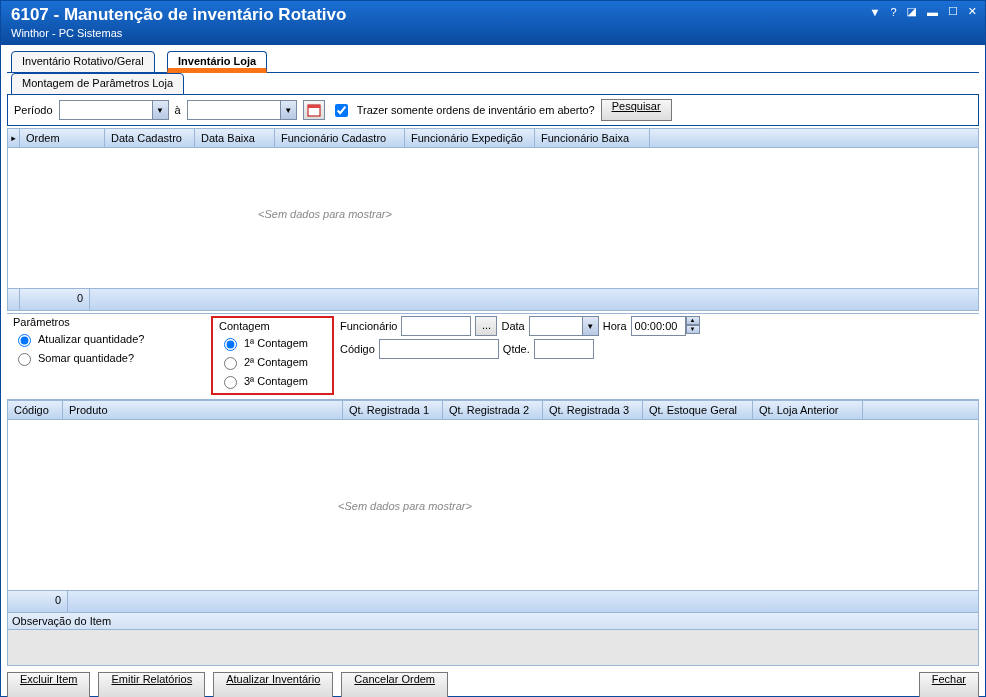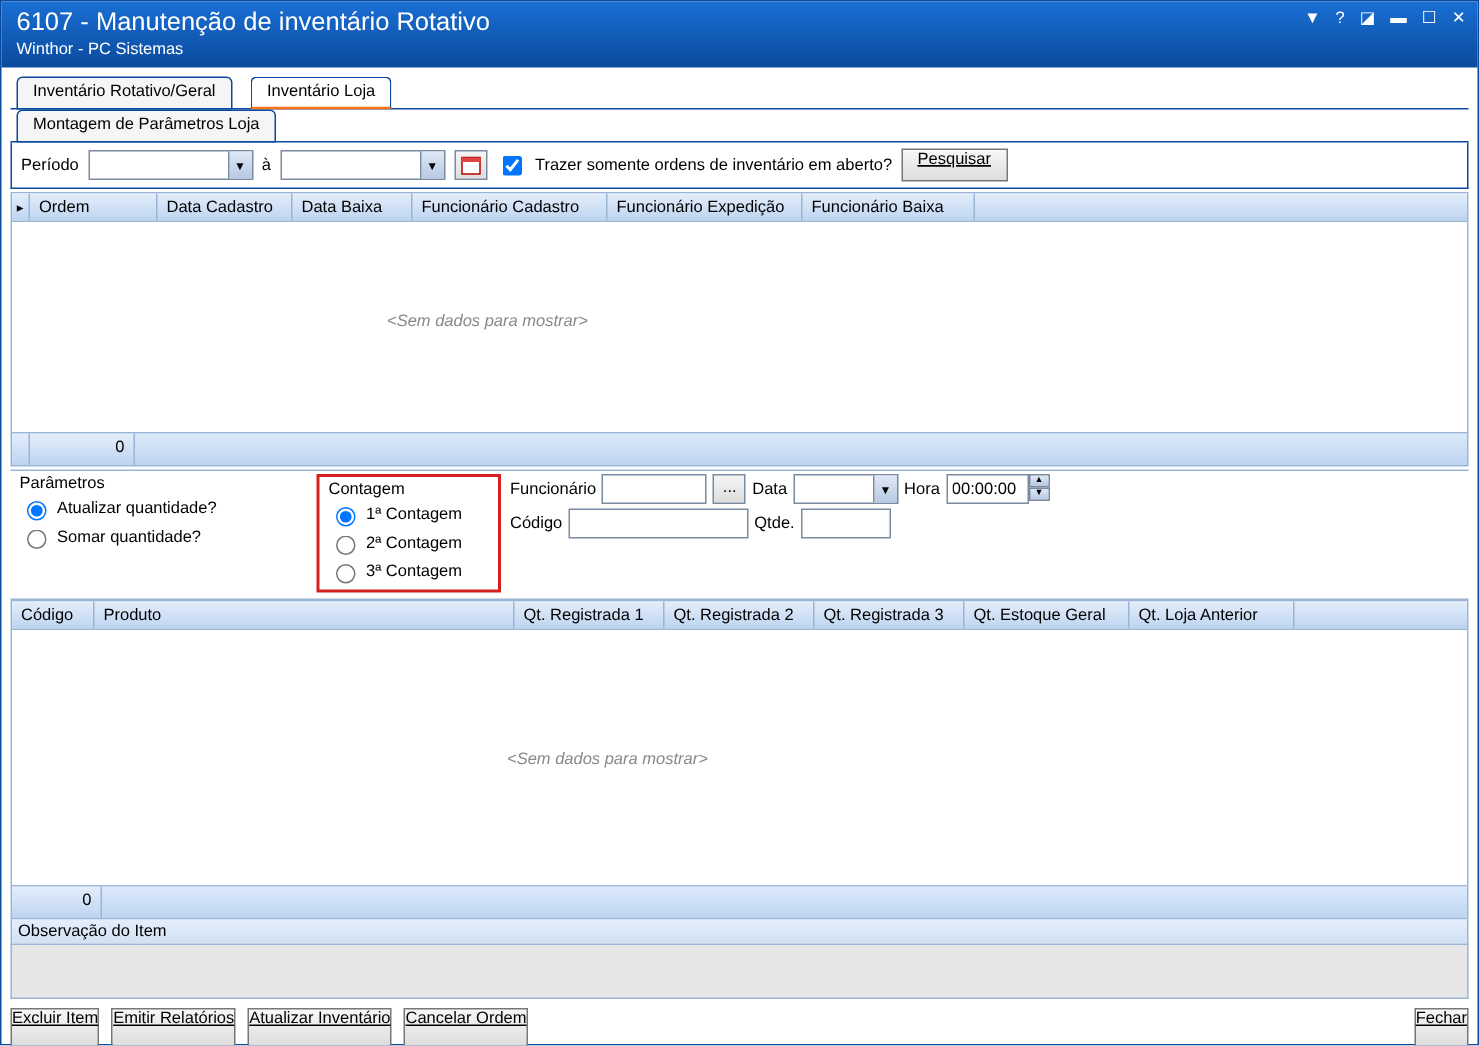--- a/index.html
+++ b/index.html
@@ -1,29 +1,29 @@
 <!DOCTYPE html>
 <html><head>
 <meta charset="utf-8">
 <style>
   * { box-sizing: border-box; font-family: Tahoma, Arial, sans-serif; font-size: 11px; }
   body { margin: 0; background: #fff; }
   .window { width: 986px; height: 697px; border: 1px solid #0a4a9e; display: flex; flex-direction: column; background: #fff; }
   .titlebar { background: linear-gradient(#1a6fd4, #0a4a9e); color: #fff; padding: 4px 8px 6px 10px; display: flex; align-items: flex-start; justify-content: space-between; }
   .title-left { display: flex; flex-direction: column; }
-  .title-main { font-size: 17px; font-weight: normal; }
+  .title-main { font-size: 17px; font-weight: bold; }
   .title-sub { font-size: 11px; margin-top: 2px; }
   .title-icons { display: flex; gap: 10px; font-size: 14px; align-items: center; }
   .title-icons span { cursor: pointer; }
   .client { flex: 1; display: flex; flex-direction: column; padding: 0; }
 
   
   .tabstrip { position: relative; height: 22px; border-bottom: 1px solid #0a4a9e; margin: 6px 6px 0 6px; }
   .tab { position: absolute; bottom: -1px; height: 22px; padding: 3px 10px 0 10px; background: #f5f5f5; border: 1px solid #0a4a9e; border-bottom: 1px solid #0a4a9e; border-top-left-radius: 4px; border-top-right-radius: 4px; cursor: pointer; }
-  .tab.active { background: #fff; border-bottom: 2px solid #f97316; z-index: 2; }
+  .tab.active { background: #fff; border-bottom: 5px solid #f97316; z-index: 2; font-weight: bold; }
   .tabstrip.sub { margin: 0 6px; }
 
   
   .period-bar { margin: 0 6px; border: 1px solid #0a4a9e; border-top: none; padding: 4px 6px; display: flex; align-items: center; gap: 6px; }
   .date-input { width: 110px; height: 20px; border: 1px solid #7a8aa0; background: #fff; position: relative; display: flex; align-items: center; justify-content: flex-end; }
   .dd-arrow { width: 16px; height: 18px; background: linear-gradient(#dfe8f6,#b8c9e4); border-left: 1px solid #7a8aa0; display: flex; align-items: center; justify-content: center; font-size: 8px; }
   .cal-btn { width: 22px; height: 20px; border: 1px solid #7a8aa0; background: linear-gradient(#f5f5f5,#ddd); display: flex; align-items: center; justify-content: center; cursor: pointer; }
   .chk { width: 13px; height: 13px; }
   .btn { height: 22px; padding: 0 10px; border: 1px solid #777; background: linear-gradient(#f7f7f7,#ddd); cursor: pointer; display: inline-flex; align-items: flex-start; text-decoration: underline; }
 
@@ -54,21 +54,21 @@
   .grid2-head .col { border-right: 1px solid #9ab5d6; }
   .grid2-body { height: 170px; background: #fff; position: relative; }
   .grid2-body .empty-msg { top: 80px; left: 330px; }
 
   .obs-label { margin: 0 6px; padding: 2px 4px; background: linear-gradient(#e4eefb,#d2e1f4); border: 1px solid #9ab5d6; border-top: none; }
   .obs-body { margin: 0 6px; height: 36px; background: #e6e6e6; border: 1px solid #9ab5d6; border-top: none; }
 
   .bottom-bar { margin: 6px; display: flex; justify-content: space-between; align-items: center; }
   .bottom-left { display: flex; gap: 8px; }
   .bottom-right { display: flex; }
-  .bottom-bar .btn { height: 26px; padding: 0 0; }
+  .bottom-bar .btn { height: 26px; padding: 0 12px; }
 
   .handle-col { width: 12px; background: linear-gradient(#e4eefb,#bdd4f0); border-right: 1px solid #9ab5d6; display: flex; align-items: center; justify-content: center; font-size: 9px; }
 </style>
 </head>
 <body>
 
 <div class="window">
   <div class="titlebar">
     <div class="title-left">
       <div class="title-main">6107 - Manutenção de inventário Rotativo</div>

